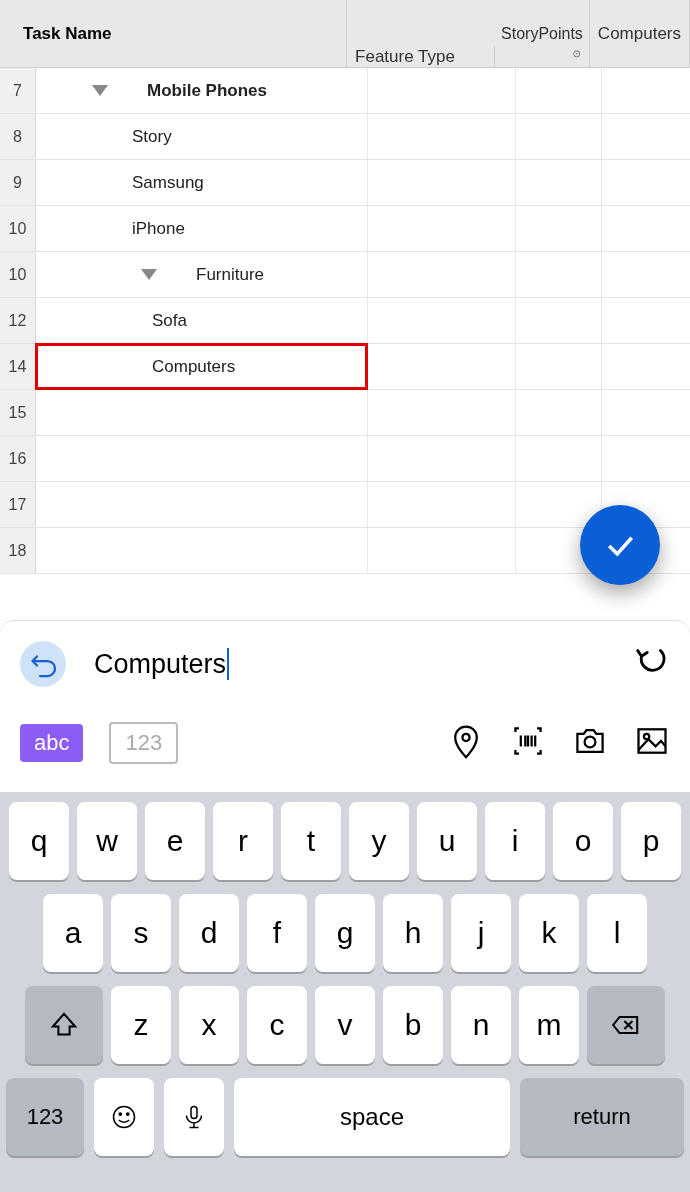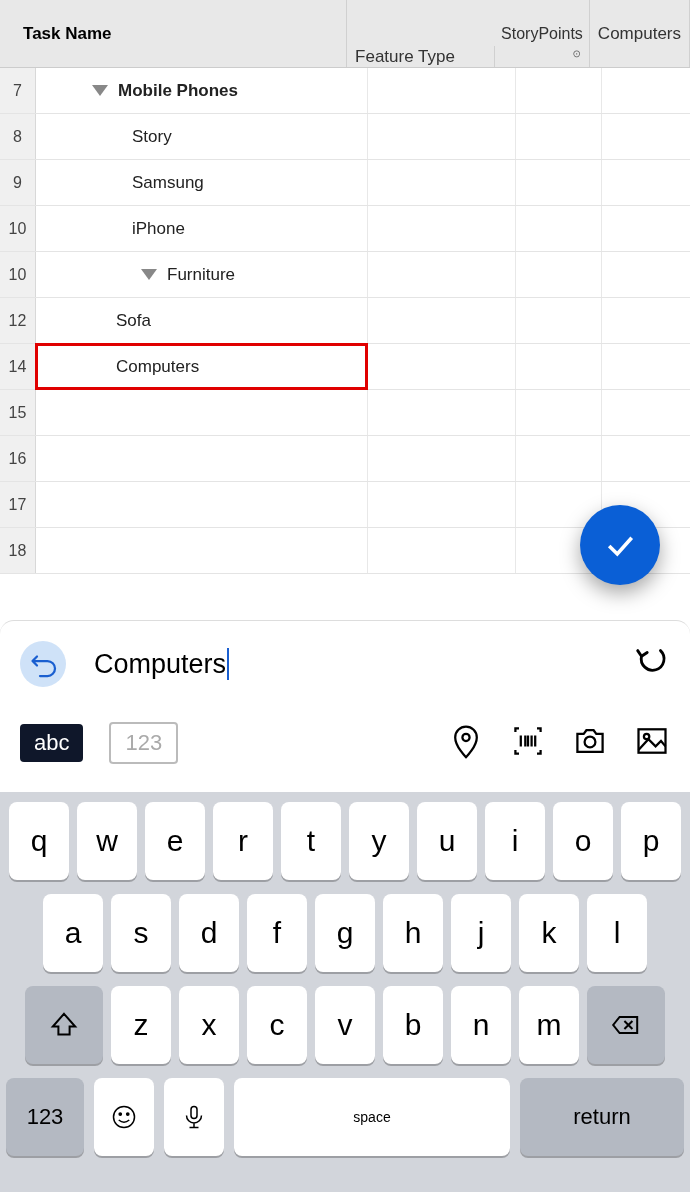--- a/index.html
+++ b/index.html
@@ -13,64 +13,64 @@
     .col-task { flex: 0 0 332px; font-weight: 700; color: #000; }
     .col-feature { flex: 0 0 148px; margin-top: 46px; }
     .col-story { flex: 0 0 86px; line-height: 1.1; padding: 4px 6px; flex-direction: row; justify-content: center; align-items: center; position: relative; }
     .col-story .sp-line1, .col-story .sp-line2 { font-size: 16px; }
     .col-story .small-circle { position: absolute; right: 8px; bottom: 8px; font-size: 10px; color: #666; }
     .col-duration { flex: 1; }
     
     .rows { }
     .data-row { display: flex; height: 46px; border-bottom: 1px solid #e4e4e4; }
     .rownum { width: 36px; background: #f0f0f0; display: flex; align-items: center; justify-content: center; font-size: 16px; color: #444; border-right: 1px solid #d8d8d8; }
-    .cell-task { flex: 0 0 332px; display: flex; align-items: center; font-size: 17px; color: #222; border-right: 1px solid #e8e8e8; padding-left: 8px; position: relative; }
+    .cell-task { flex: 0 0 332px; display: flex; align-items: center; font-size: 17px; color: #222; border-right: 1px solid #e8e8e8; padding-left: 8px; position: relative; gap: 29px; }
     .cell-feature { flex: 0 0 148px; border-right: 1px solid #e8e8e8; }
     .cell-story { flex: 0 0 86px; border-right: 1px solid #e8e8e8; }
     .cell-duration { flex: 1; }
     .bold { font-weight: 700; }
     .tri { width: 0; height: 0; border-left: 8px solid transparent; border-right: 8px solid transparent; border-top: 11px solid #888; display: inline-block; margin-right: 10px; }
     .indent-1 { padding-left: 56px; }
     .indent-2 { padding-left: 96px; }
-    .indent-3 { padding-left: 80px; }
+    .indent-3 { padding-left: 116px; }
     .indent-tri-2 { padding-left: 105px; }
     
     .selected-outline { position: absolute; border: 3px solid #e00000; pointer-events: none; }
     
     
     .fab { position: absolute; width: 80px; height: 80px; border-radius: 50%; background: #0a5fd6; display: flex; align-items: center; justify-content: center; box-shadow: 0 8px 20px rgba(0,0,0,0.35); }
     .fab svg { width: 36px; height: 36px; stroke: #fff; stroke-width: 4; fill: none; }
     
     
     .input-panel { position: absolute; top: 620px; left: 0; width: 690px; height: 172px; background: #fff; border-top: 1px solid #ddd; border-radius: 14px 14px 0 0; padding: 12px 20px; }
     .input-top { display: flex; align-items: center; height: 62px; }
     .undo-btn { width: 46px; height: 46px; border-radius: 50%; background: #cfe2f8; display: flex; align-items: center; justify-content: center; }
     .undo-btn svg { width: 30px; height: 30px; stroke: #1a5fd0; stroke-width: 3; fill: none; }
     .text-input { flex: 1; margin-left: 28px; font-size: 27px; color: #000; display: flex; align-items: center; }
     .cursor { display: inline-block; width: 2px; height: 32px; background: #1a5fd0; margin-left: 1px; }
     .return-arrow svg { width: 38px; height: 38px; stroke: #000; stroke-width: 3; fill: none; }
     .input-bottom { display: flex; align-items: center; height: 60px; margin-top: 18px; gap: 26px; }
     .mode-btn { padding: 6px 14px; font-size: 22px; border-radius: 4px; }
-    .mode-abc { background: #0f172a; color: #fff; }
+    .mode-abc { background: #8b5cf6; color: #fff; }
     .mode-123 { border: 2px solid #bbb; color: #aaa; }
     .spacer { flex: 1; }
     .tool-icon svg { width: 36px; height: 36px; stroke: #000; stroke-width: 2.5; fill: none; }
     
     
     .keyboard { position: absolute; top: 792px; left: 0; width: 690px; height: 400px; background: #d2d5db; padding: 10px 6px 6px 6px; }
     .kb-row { display: flex; justify-content: center; gap: 8px; margin-bottom: 14px; }
     .key { background: #fff; border-radius: 8px; box-shadow: 0 2px 0 rgba(0,0,0,0.25); display: flex; align-items: center; justify-content: center; font-size: 30px; color: #000; height: 78px; }
     .key-letter { width: 60px; }
     .key-shift, .key-back { width: 78px; background: #b4b9c2; }
     .key-shift svg, .key-back svg { width: 32px; height: 32px; stroke: #000; stroke-width: 2.5; fill: none; }
     .kb-bottom { display: flex; gap: 10px; }
     .key-123b { width: 78px; background: #b4b9c2; font-size: 22px; }
     .key-emoji, .key-mic { width: 60px; background: #fff; }
     .key-emoji svg, .key-mic svg { width: 30px; height: 30px; stroke: #000; stroke-width: 2; fill: none; }
-    .key-space { flex: 1; background: #fff; font-size: 14px; }
+    .key-space { flex: 1; background: #fff; font-size: 24px; }
     .key-return { width: 164px; background: #b4b9c2; font-size: 22px; }
   </style>
 </head>
 <body>
 
 <div class="grid-area">
   <div class="header-row">
     <div class="rownum-col"></div>
     <div class="col-header col-task">Task Name</div>
     <div class="col-header col-feature">Feature Type</div>

